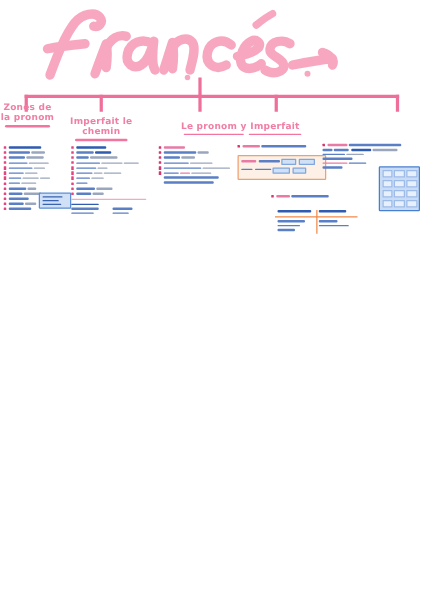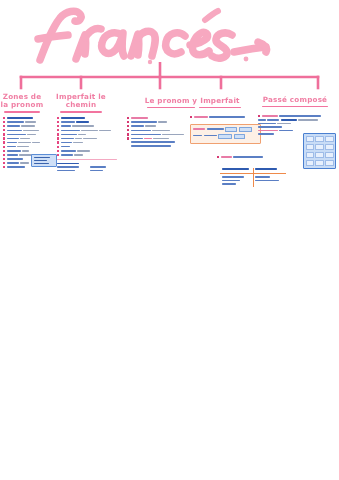--- a/index.html
+++ b/index.html
@@ -134,21 +134,21 @@
 
         <path d="M21 15 L21 26"></path>
         <path d="M81 15 L81 26"></path>
         <path d="M160 15 L160 26"></path>
         <path d="M221 15 L221 26"></path>
         <path d="M318 15 L318 26"></path>
       </g>
     </svg>
   </div>
 
-  <div class="heading" style="left:0px;top:93px;width:44px;">
+  <div class="heading" style="left:0px;top:82px;width:44px;">
     <span>Zones de</span><br>
     <span>la pronom</span>
     <span class="ul" style="width:36px;"></span>
   </div>
 
   <div class="heading" style="left:52px;top:93px;width:58px;">
     <span>Imperfait le</span><br>
     <span>chemin</span>
     <span class="ul" style="width:42px;"></span>
   </div>
@@ -156,24 +156,20 @@
   <div class="heading" style="left:140px;top:97px;width:62px;">
     <span>Le pronom y</span>
     <span class="ul" style="width:48px;"></span>
   </div>
 
   <div class="heading" style="left:192px;top:97px;width:56px;">
     <span>Imperfait</span>
     <span class="ul" style="width:42px;"></span>
   </div>
 
-  <div class="heading" style="left:256px;top:96px;width:78px;">
-    <span>Passé composé</span>
-    <span class="ul" style="width:66px;"></span>
-  </div>
 
   <div class="col" style="left:3px;top:117px;width:46px;">
     <div class="row">
         <span class="bullet"></span>
         <span class="ln bd" style="width:26px;"></span>
       </div>
     <div class="row">
         <span class="bullet"></span>
         <span class="ln b" style="width:17px;"></span>
         <span class="ln g" style="width:11px;"></span>

